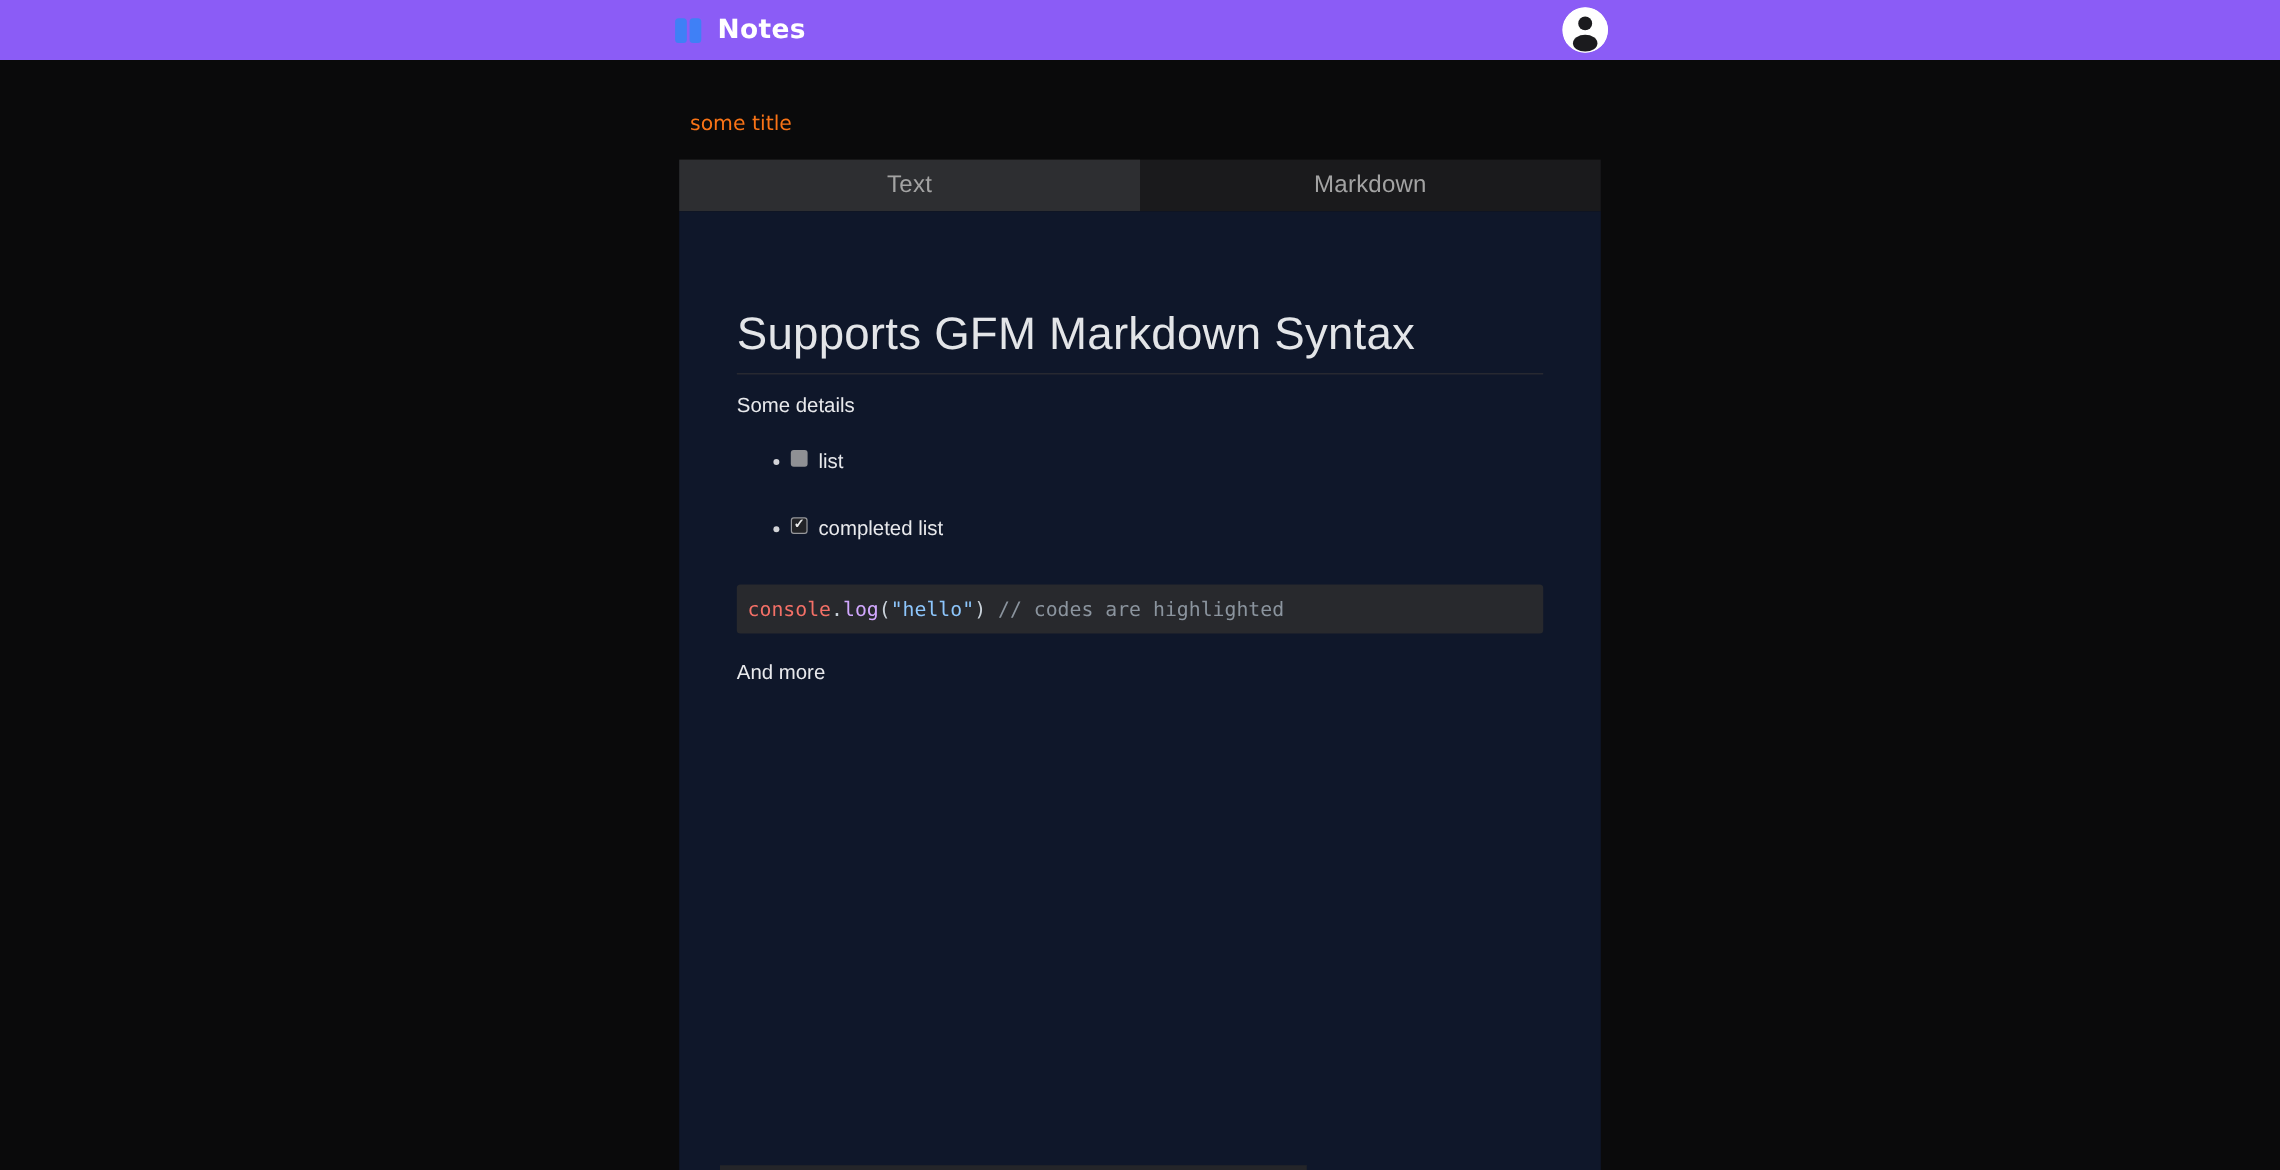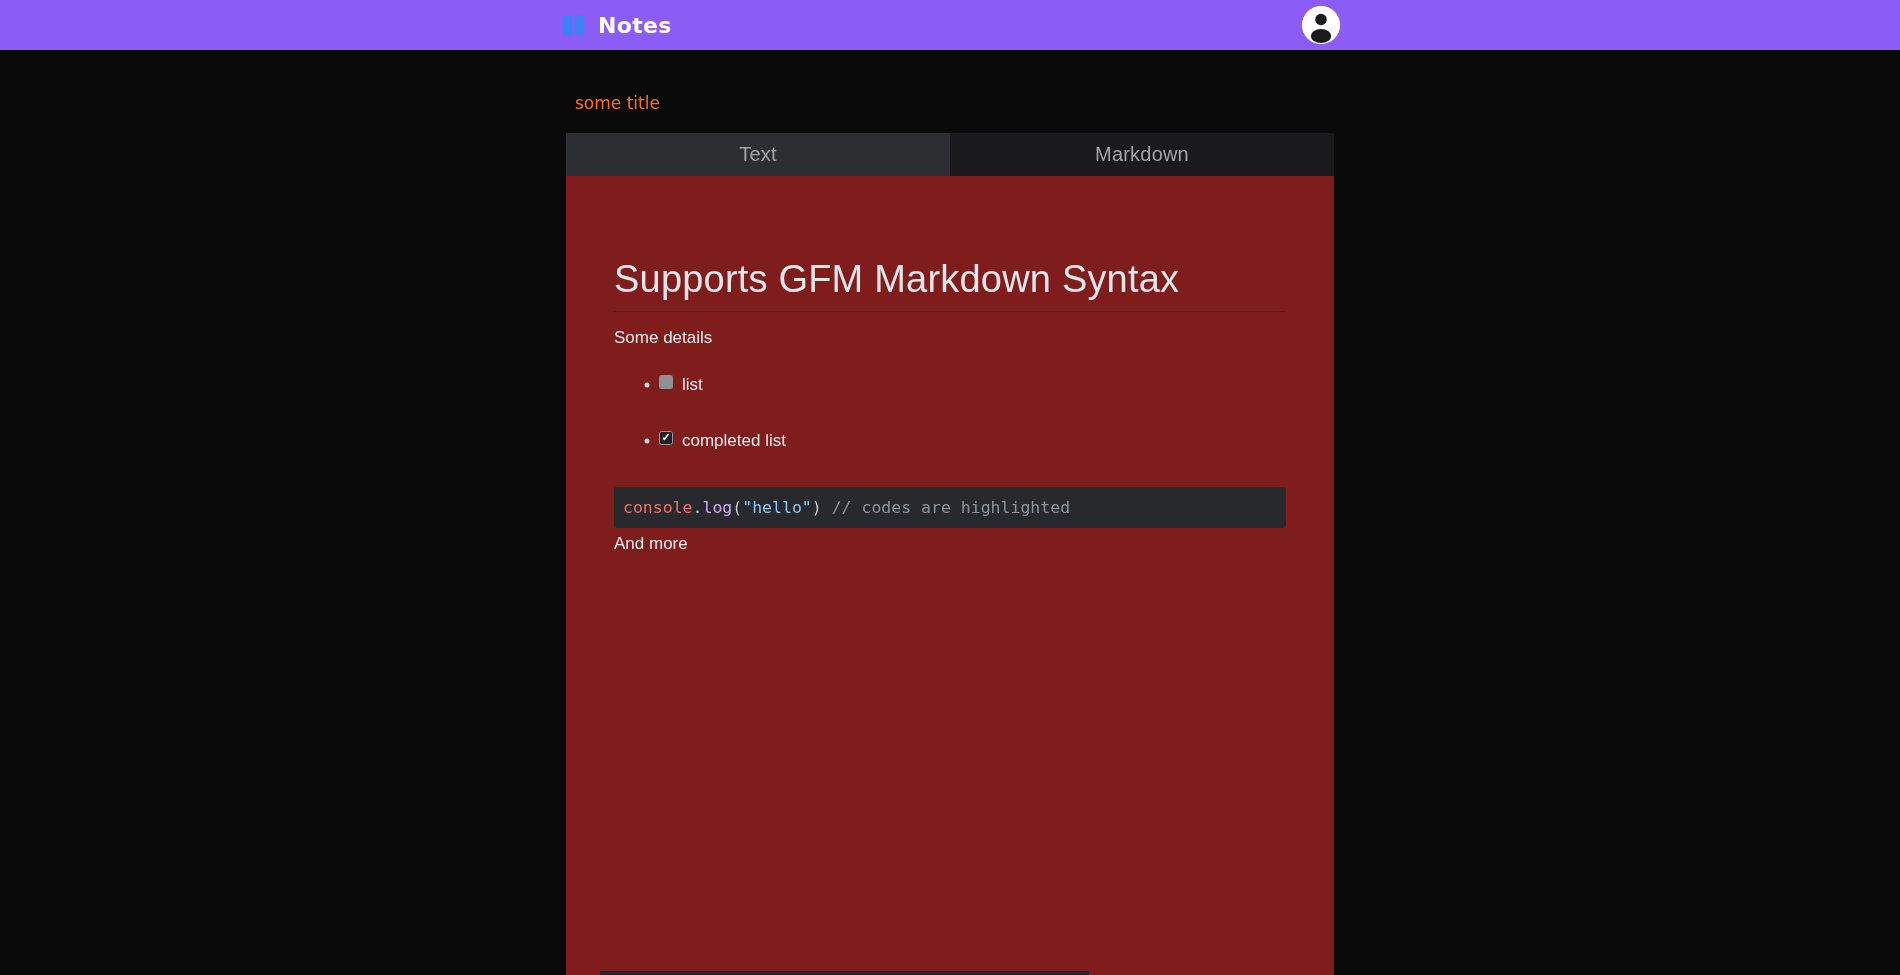--- a/index.html
+++ b/index.html
@@ -40,21 +40,21 @@
 
   .tabs { margin-top:12px; height:43px; display:grid; grid-template-columns:1fr 1fr; }
   .tab {
     border:none; height:100%; font-size:20px; color:#a3a3a3;
     font-family:"Liberation Sans", sans-serif; cursor:pointer; letter-spacing:.2px;
   }
   .tab-inactive { background:#2d2e31; }
   .tab-active   { background:#1a1a1c; }
 
   .panel {
-    background:#7f1d1d; height:799px; padding:0 48px;
+    background:#0f172a; height:799px; padding:0 48px;
     position:relative; overflow:hidden;
   }
 
   .md-h1 {
     margin-top:82px; font-size:38px; font-weight:400; line-height:1.15;
     color:#e3e5e8; letter-spacing:.2px;
     padding-bottom:9px; border-bottom:1px solid #2e2f34;
   }
   .md-p { margin-top:15px; font-size:17px; line-height:1.25; color:#e8e9ec; }
 
@@ -78,21 +78,21 @@
     color:#eceded; font-size:11px; line-height:1; font-weight:bold;
   }
 
   .code-block {
     margin-top:33px; height:41px; background:#28292d; border-radius:3px;
     display:flex; align-items:center; padding:0 9px;
     font-family:"Liberation Mono", monospace; font-size:16.5px;
     white-space:pre; overflow:hidden;
   }
 
-  .md-closing { margin-top:5px; }
+  .md-closing { margin-top:22px; }
 
   .peek-strip {
     position:absolute; left:34px; bottom:0; width:489px; height:4px;
     background:#242529;
   }
 </style>
 </head>
 <body>
 
 <header class="app-header">

